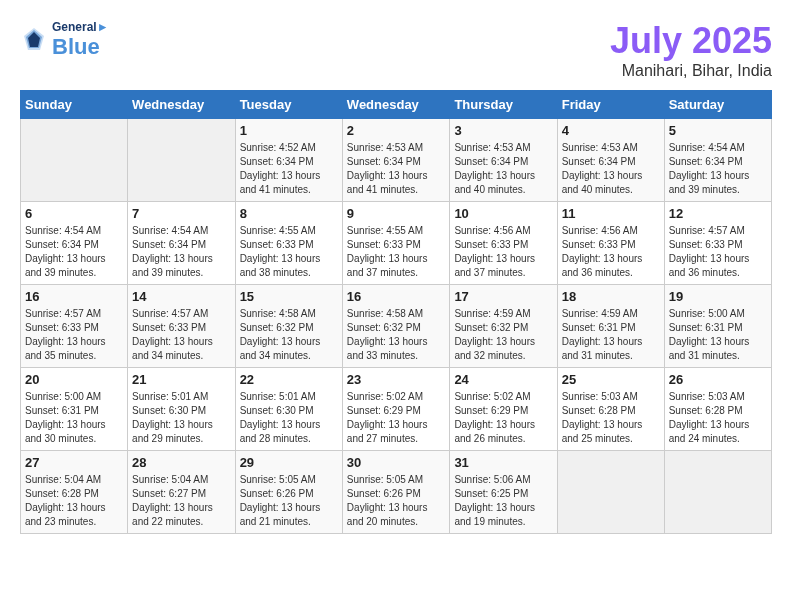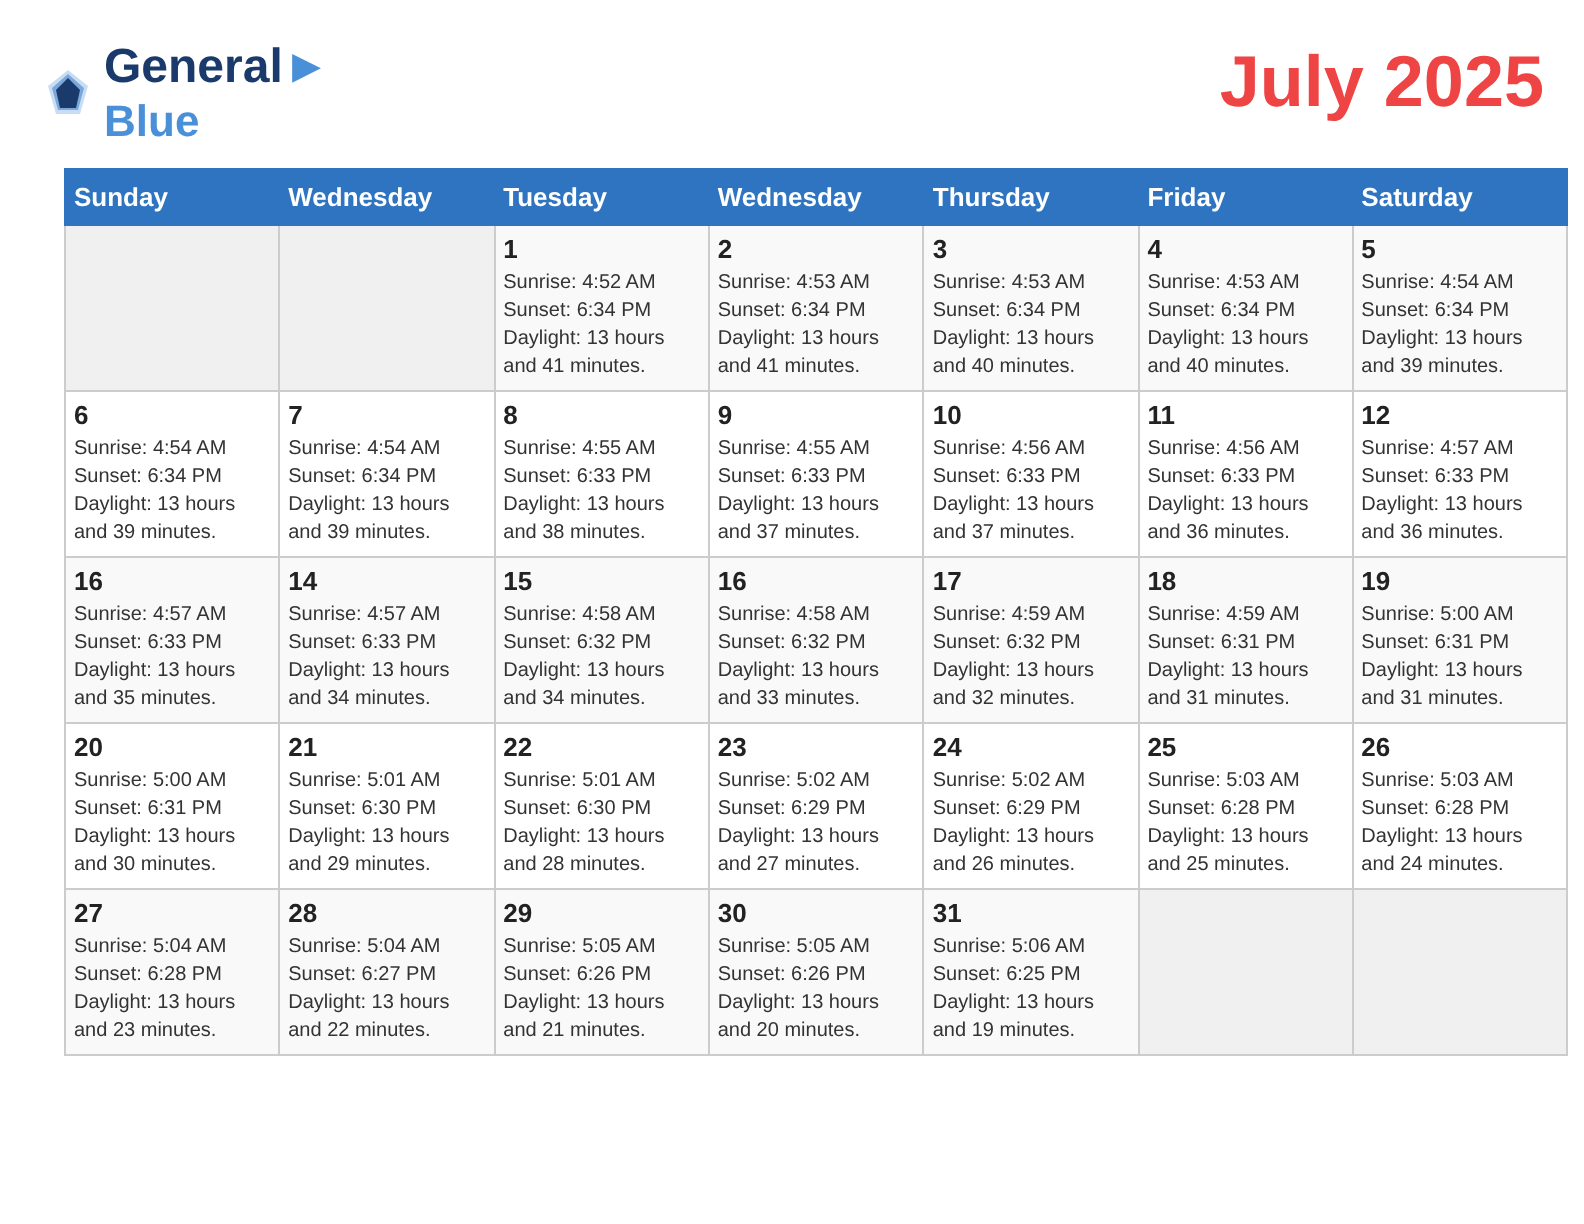--- a/index.html
+++ b/index.html
@@ -24,31 +24,30 @@
     .logo-icon {
       width: 28px;
       height: 28px;
     }
     .title-block {
       text-align: right;
     }
     .month-title {
       font-size: 36px;
       font-weight: bold;
-      color: #ef4444;
+      color: #8b5cf6;
     }
     .location {
       font-size: 16px;
       color: #333;
     }
     table {
       width: 100%;
       border-collapse: collapse;
       font-size: 11px;
-      margin-left: 12px;
     }
     thead tr th {
       background-color: #2e74c0;
       color: #fff;
       padding: 6px 4px;
       text-align: left;
       font-size: 13px;
       font-weight: bold;
       border: 1px solid #2e74c0;
     }
@@ -82,26 +81,27 @@
 <body>
 
 <div class="header">
   <div class="logo">
     <svg class="logo-icon" viewBox="0 0 28 28">
       <polygon points="14,2 24,10 20,24 8,24 4,10" fill="#4a90d9" opacity="0.3"></polygon>
       <polygon points="14,4 22,11 19,22 9,22 6,11" fill="#2e74c0" opacity="0.5"></polygon>
       <polygon points="14,6 20,12 18,21 10,21 8,12" fill="#1a3a6b"></polygon>
     </svg>
     <div>
-      <div style="font-size:24px;font-weight:bold;color:#1a3a6b;">General<span style="color:#4a90d9;">►</span></div>
+      <div style="font-size:12px;font-weight:bold;color:#1a3a6b;">General<span style="color:#4a90d9;">►</span></div>
       <div style="font-size:22px;font-weight:bold;color:#4a90d9;">Blue</div>
     </div>
   </div>
   <div class="title-block">
     <div class="month-title">July 2025</div>
+    <div class="location">Manihari, Bihar, India</div>
   </div>
 </div>
 
 <table>
   <thead>
     <tr>
     <th>Sunday</th>
         <th>Wednesday</th>
         <th>Tuesday</th>
         <th>Wednesday</th>

